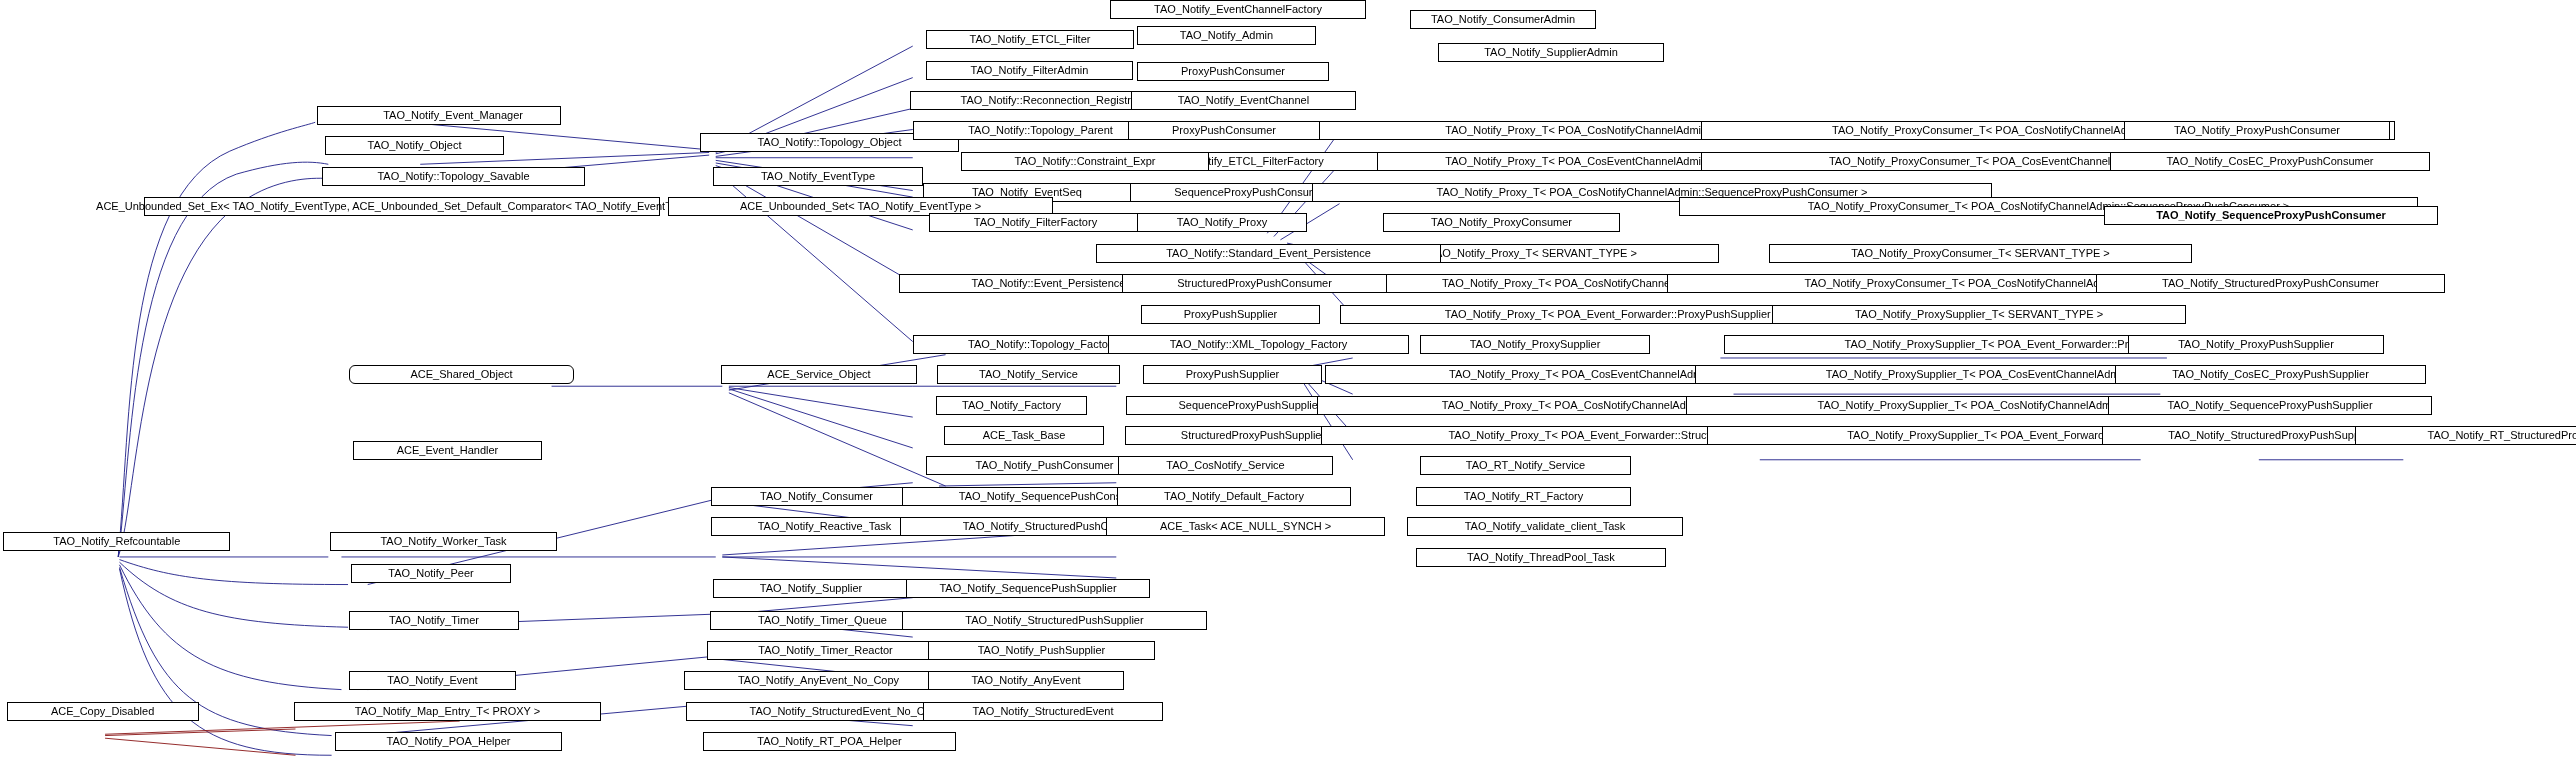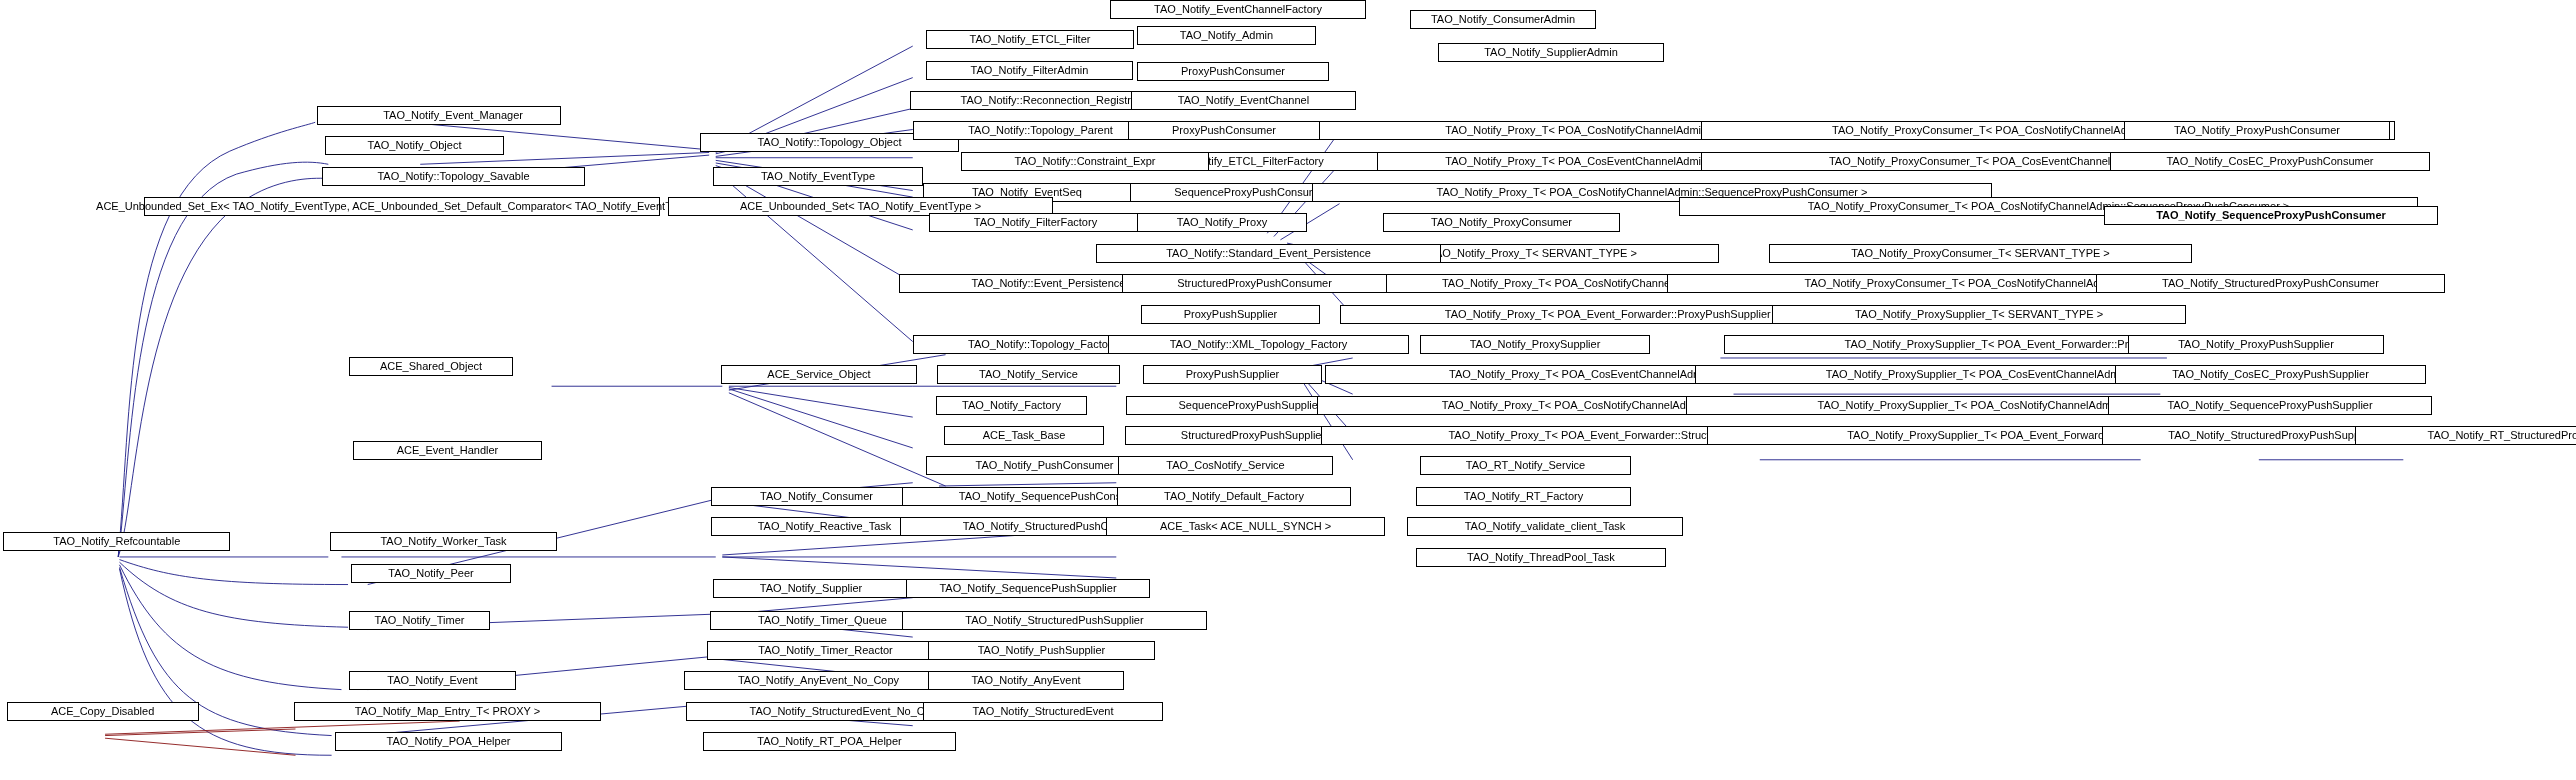--- a/index.html
+++ b/index.html
@@ -140,21 +140,21 @@
       <div class="node" style="left: 899px; top: 274px; width: 346px;">TAO_Notify::Event_Persistence_Strategy</div>
       <div class="node" style="left: 1122px; top: 274px; width: 265px;">StructuredProxyPushConsumer</div>
       <div class="node" style="left: 1141px; top: 305px; width: 179px;">ProxyPushSupplier</div>
       <div class="node" style="left: 1340px; top: 305px; width: 545px;">TAO_Notify_Proxy_T&lt; POA_Event_Forwarder::ProxyPushSupplier &gt;</div>
       <div class="node" style="left: 1772px; top: 305px; width: 414px;">TAO_Notify_ProxySupplier_T&lt; SERVANT_TYPE &gt;</div>
       <div class="node" style="left: 913px; top: 335px; width: 259px;">TAO_Notify::Topology_Factory</div>
       <div class="node" style="left: 1108px; top: 335px; width: 301px;">TAO_Notify::XML_Topology_Factory</div>
       <div class="node" style="left: 1420px; top: 335px; width: 230px;">TAO_Notify_ProxySupplier</div>
       <div class="node" style="left: 1724px; top: 335px; width: 617px;">TAO_Notify_ProxySupplier_T&lt; POA_Event_Forwarder::ProxyPushSupplier &gt;</div>
       <div class="node" style="left: 2128px; top: 335px; width: 256px;">TAO_Notify_ProxyPushSupplier</div>
-      <div class="node" style="left: 349px; top: 357px; width: 164px;">ACE_Shared_Object</div>
+      <div class="node" style="left: 349px; top: 365px; width: 225px; border-radius: 6px;">ACE_Shared_Object</div>
       <div class="node" style="left: 721px; top: 365px; width: 196px;">ACE_Service_Object</div>
       <div class="node" style="left: 937px; top: 365px; width: 183px;">TAO_Notify_Service</div>
       <div class="node" style="left: 1143px; top: 365px; width: 179px;">ProxyPushSupplier</div>
       <div class="node" style="left: 1325px; top: 365px; width: 619px;">TAO_Notify_Proxy_T&lt; POA_CosEventChannelAdmin::ProxyPushSupplier &gt;</div>
       <div class="node" style="left: 1695px; top: 365px; width: 673px;">TAO_Notify_ProxySupplier_T&lt; POA_CosEventChannelAdmin::ProxyPushSupplier &gt;</div>
       <div class="node" style="left: 2115px; top: 365px; width: 311px;">TAO_Notify_CosEC_ProxyPushSupplier</div>
       <div class="node" style="left: 936px; top: 396px; width: 151px;">TAO_Notify_Factory</div>
       <div class="node" style="left: 1126px; top: 396px; width: 248px;">SequenceProxyPushSupplier</div>
       <div class="node" style="left: 1317px; top: 396px; width: 670px;">TAO_Notify_Proxy_T&lt; POA_CosNotifyChannelAdmin::SequenceProxyPushSupplier &gt;</div>
       <div class="node" style="left: 1686px; top: 396px; width: 724px;">TAO_Notify_ProxySupplier_T&lt; POA_CosNotifyChannelAdmin::SequenceProxyPushSupplier &gt;</div>
@@ -176,21 +176,21 @@
       <div class="node" style="left: 711px; top: 517px; width: 227px;">TAO_Notify_Reactive_Task</div>
       <div class="node" style="left: 900px; top: 517px; width: 314px;">TAO_Notify_StructuredPushConsumer</div>
       <div class="node" style="left: 3.3px; top: 532px; width: 227px;">TAO_Notify_Refcountable</div>
       <div class="node" style="left: 330px; top: 532px; width: 227px;">TAO_Notify_Worker_Task</div>
       <div class="node" style="left: 1106px; top: 517px; width: 279px;">ACE_Task&lt; ACE_NULL_SYNCH &gt;</div>
       <div class="node" style="left: 1407px; top: 517px; width: 276px;">TAO_Notify_validate_client_Task</div>
       <div class="node" style="left: 351px; top: 564px; width: 160px;">TAO_Notify_Peer</div>
       <div class="node" style="left: 1416px; top: 548px; width: 250px;">TAO_Notify_ThreadPool_Task</div>
       <div class="node" style="left: 713px; top: 579px; width: 196px;">TAO_Notify_Supplier</div>
       <div class="node" style="left: 906px; top: 579px; width: 244px;">TAO_Notify_SequencePushSupplier</div>
-      <div class="node" style="left: 349px; top: 611px; width: 141px;">TAO_Notify_Timer</div>
+      <div class="node" style="left: 349px; top: 611px; width: 170px;">TAO_Notify_Timer</div>
       <div class="node" style="left: 710px; top: 611px; width: 225px;">TAO_Notify_Timer_Queue</div>
       <div class="node" style="left: 902px; top: 611px; width: 305px;">TAO_Notify_StructuredPushSupplier</div>
       <div class="node" style="left: 707px; top: 641px; width: 237px;">TAO_Notify_Timer_Reactor</div>
       <div class="node" style="left: 928px; top: 641px; width: 227px;">TAO_Notify_PushSupplier</div>
       <div class="node" style="left: 349px; top: 671px; width: 167px;">TAO_Notify_Event</div>
       <div class="node" style="left: 684px; top: 671px; width: 269px;">TAO_Notify_AnyEvent_No_Copy</div>
       <div class="node" style="left: 928px; top: 671px; width: 196px;">TAO_Notify_AnyEvent</div>
       <div class="node" style="left: 6.6px; top: 702px; width: 192px;">ACE_Copy_Disabled</div>
       <div class="node" style="left: 294px; top: 702px; width: 307px;">TAO_Notify_Map_Entry_T&lt; PROXY &gt;</div>
       <div class="node" style="left: 686px; top: 702px; width: 320px;">TAO_Notify_StructuredEvent_No_Copy</div>

